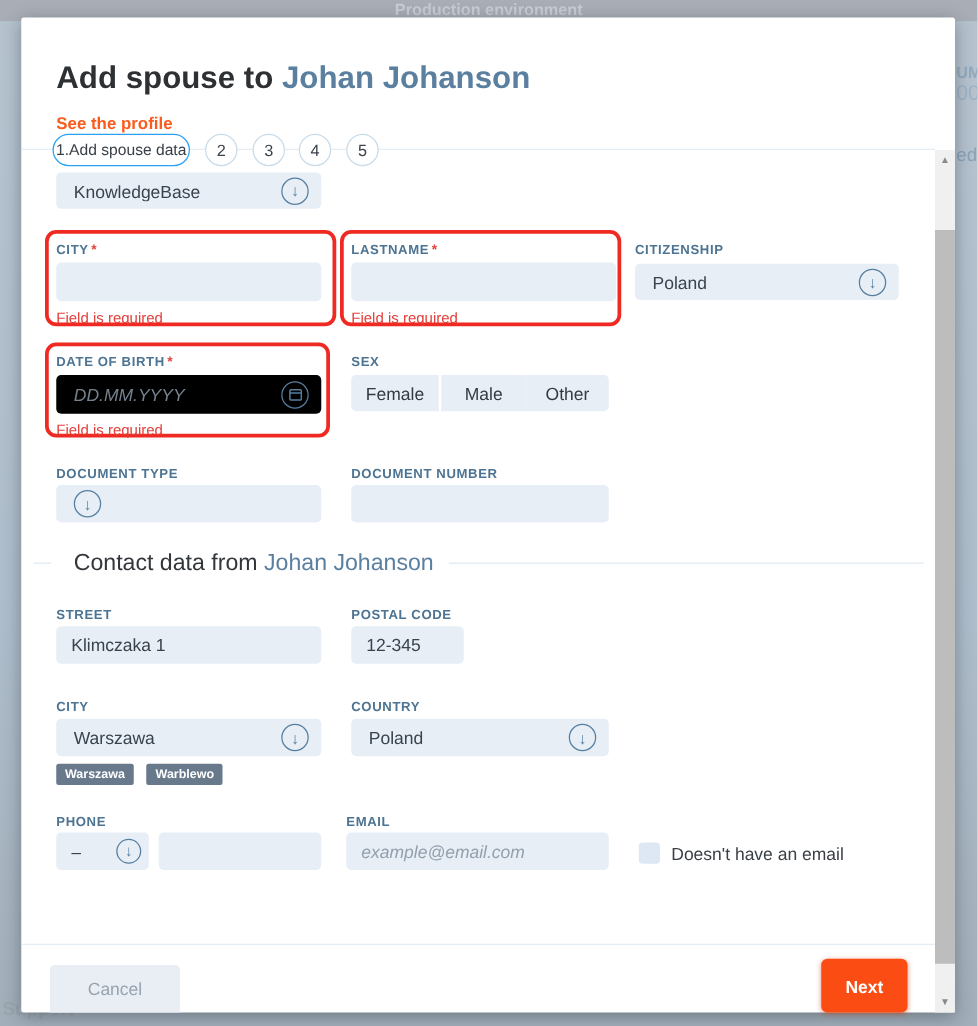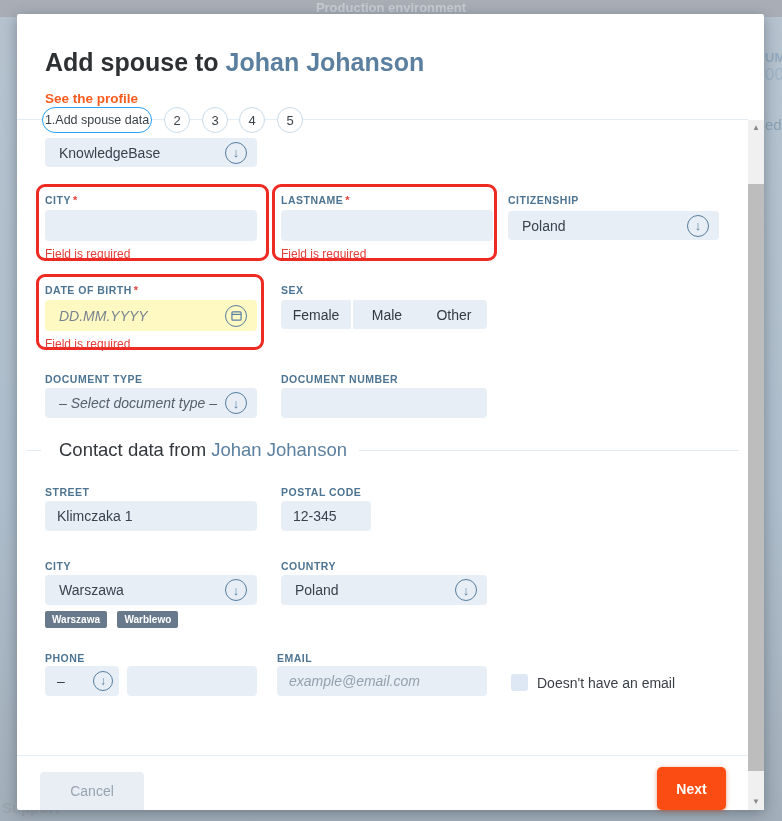--- a/index.html
+++ b/index.html
@@ -129,39 +129,38 @@
 
     <div class="lbl" style="left:491px;top:180px;">CITIZENSHIP</div>
     <div class="sel" style="left:491px;top:197px;width:211px;height:29px;">
       <span class="sel-txt">Poland</span>
       <span class="circle-icon">↓</span>
     </div>
 
     <div class="redbox" style="left:19px;top:260px;width:228px;height:76px;"></div>
 
     <div class="lbl" style="left:28px;top:270px;"><span>DATE OF BIRTH</span><span class="req">*</span></div>
-    <div class="sel" style="left:28px;top:286px;width:212px;height:31px;background:#fef9c3;">
+    <div class="sel" style="left:28px;top:286px;width:212px;height:31px;background:#000000;">
       <span class="sel-txt italic" style="color:#76828f;">DD.MM.YYYY</span>
       <span class="circle-icon">
         <svg width="11" height="11" viewBox="0 0 12 12">
             <rect x="1" y="2" width="10" height="9" rx="1" fill="none" stroke="#567e9f" stroke-width="1.3"></rect>
             <line x1="1" y1="4.8" x2="11" y2="4.8" stroke="#567e9f" stroke-width="1.3"></line>
           </svg>
       </span>
     </div>
     <div class="err" style="left:28px;top:323px;">Field is required</div>
 
     <div class="lbl" style="left:264px;top:270px;">SEX</div>
     <div class="seg first" style="left:264px;width:70px;">Female</div>
     <div class="seg" style="left:336px;width:68px;">Male</div>
     <div class="seg last" style="left:404px;width:66px;">Other</div>
 
     <div class="lbl" style="left:28px;top:359px;">DOCUMENT TYPE</div>
     <div class="sel" style="left:28px;top:374px;width:212px;height:30px;">
-      <span class="sel-txt italic">– Select document type –</span>
       <span class="circle-icon">↓</span>
     </div>
 
     <div class="lbl" style="left:264px;top:359px;">DOCUMENT NUMBER</div>
     <input class="inp" style="left: 264px; top: 374px; width: 206px; height: 30px;" value="">
 
     <div class="section-head">
       <span class="dash"></span>
       <span class="txt"><span>Contact data from </span><span class="name">Johan Johanson</span></span>
       <span class="fill"></span>

